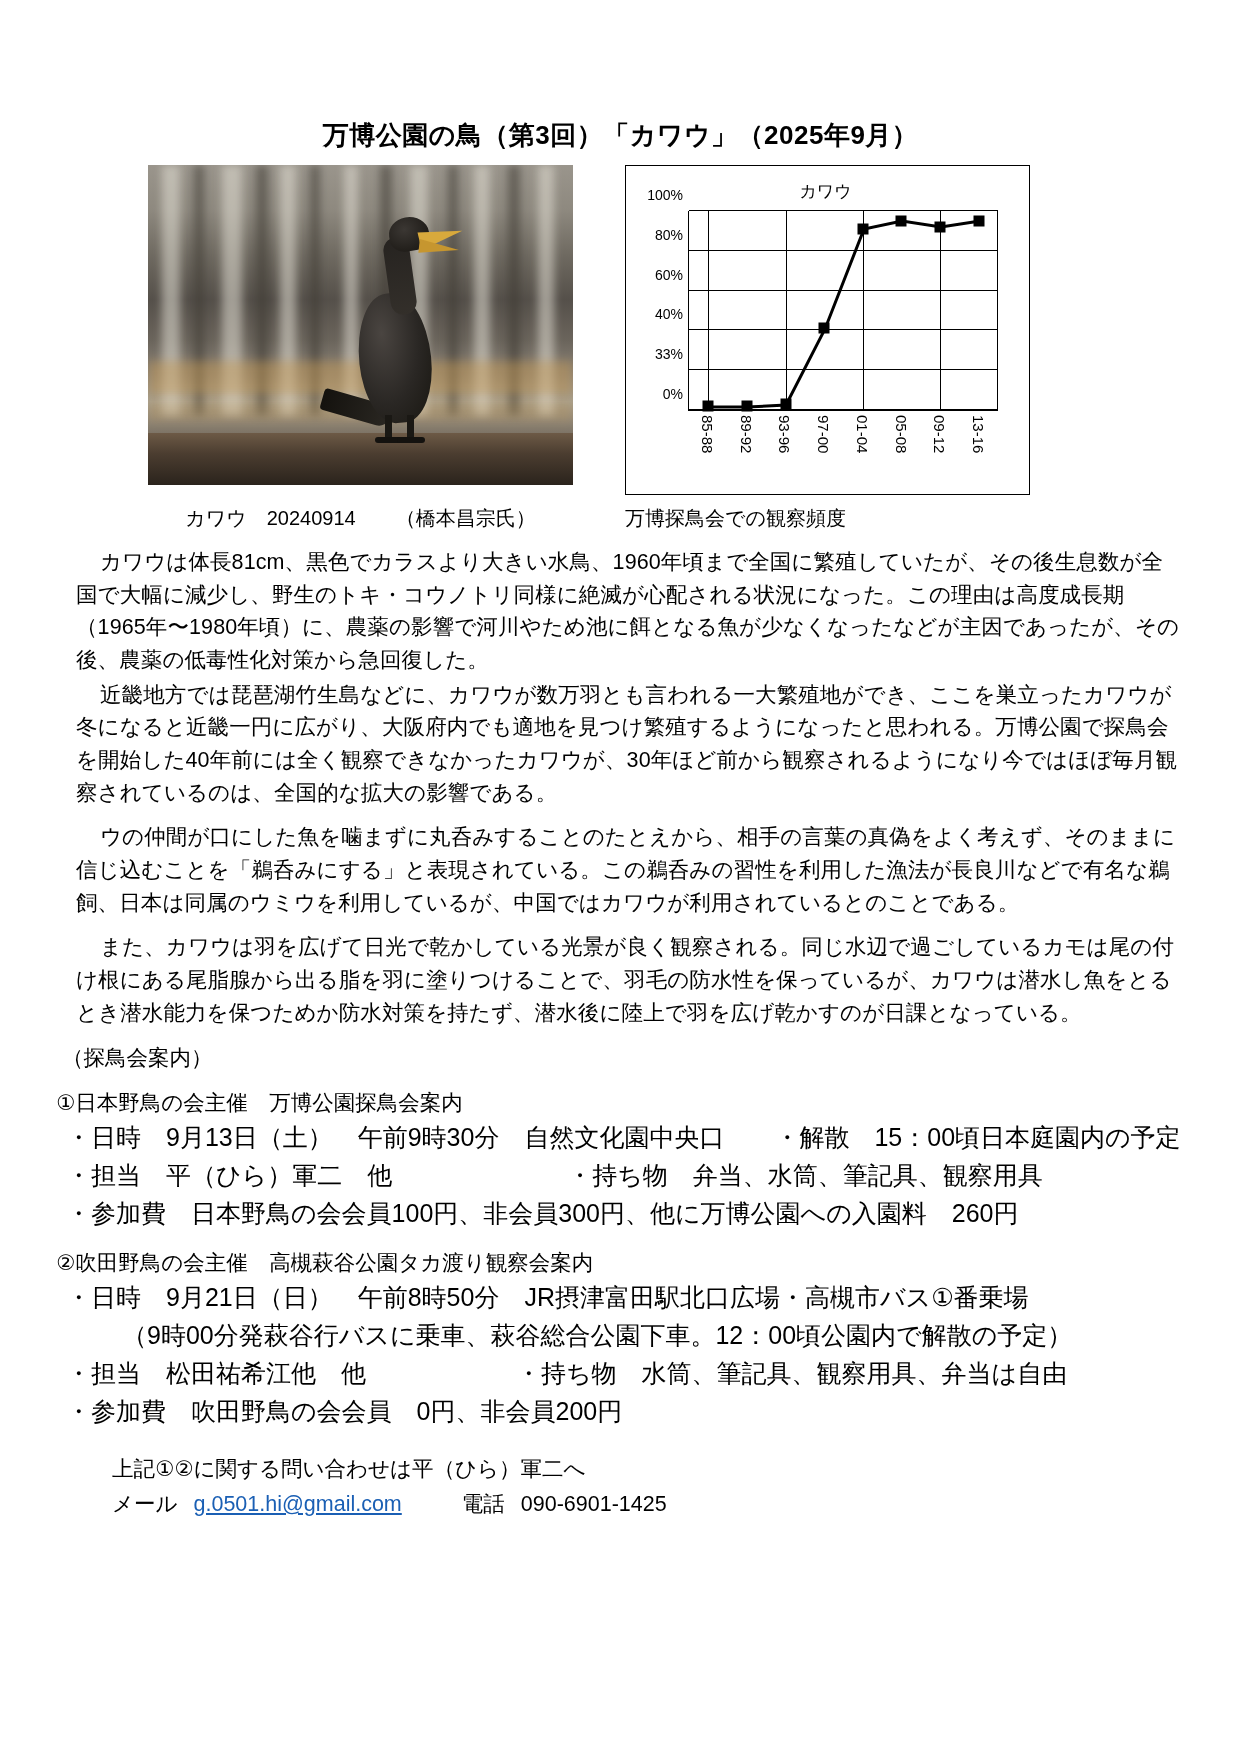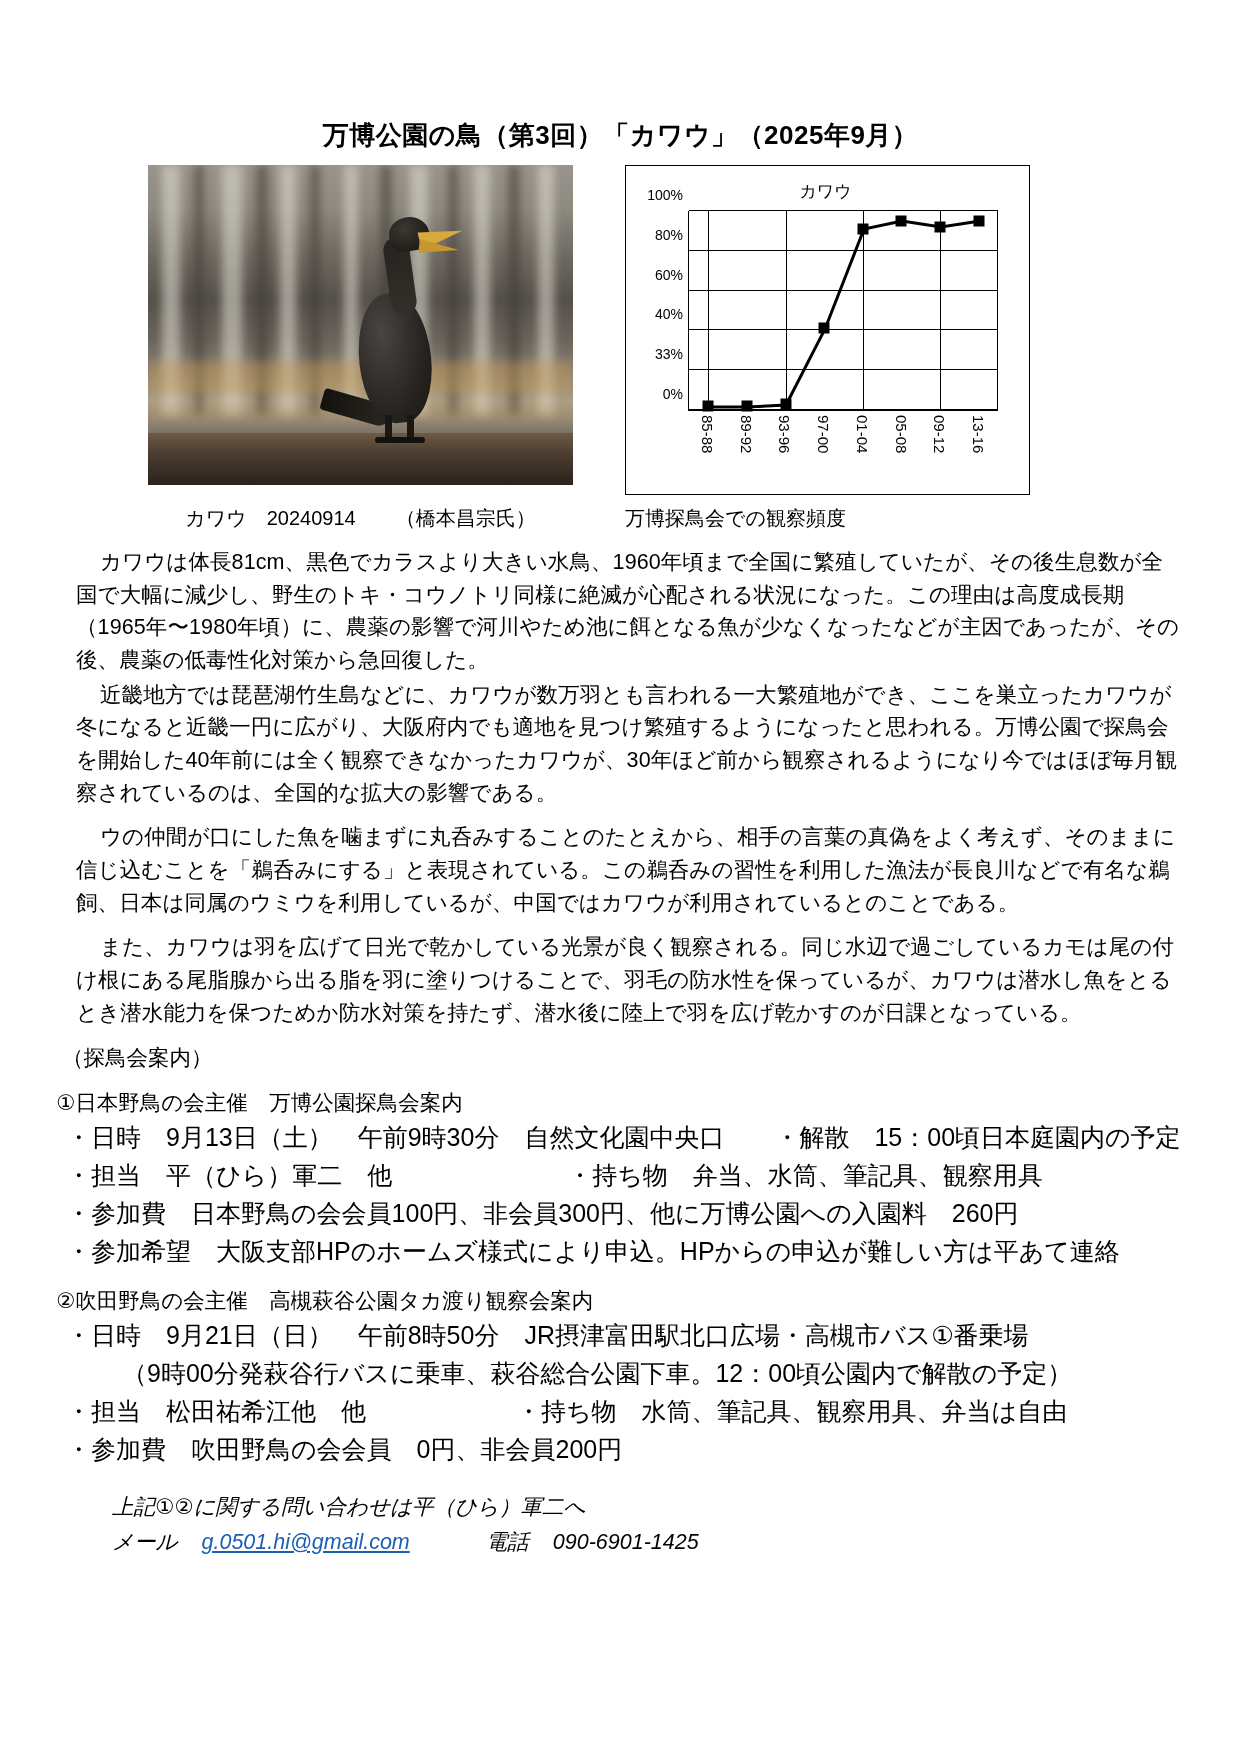--- a/index.html
+++ b/index.html
@@ -283,25 +283,24 @@
   .bullets div {
     margin-bottom: 1px;
   }
   .indent-more {
     padding-left: 56px;
   }
   .contact {
     margin: 22px 0 0 112px;
     font-size: 21.5px;
     line-height: 1.6;
-    font-style: italic;
   }
   .contact .row2 {
     display: flex;
-    gap: 24px;
+    gap: 16px;
     align-items: baseline;
   }
   .mail-link {
     color: #1a5fb4;
     text-decoration: underline;
   }
   .gap-mid { display: inline-block; width: 28px; }
 </style>
 </head>
 <body>
@@ -407,21 +406,20 @@
     <p class="spaced">また、カワウは羽を広げて日光で乾かしている光景が良く観察される。同じ水辺で過ごしているカモは尾の付け根にある尾脂腺から出る脂を羽に塗りつけることで、羽毛の防水性を保っているが、カワウは潜水し魚をとるとき潜水能力を保つためか防水対策を持たず、潜水後に陸上で羽を広げ乾かすのが日課となっている。</p>
   </div>
 
   <div class="section-head">（探鳥会案内）</div>
 
   <div class="guide-head">①日本野鳥の会主催　万博公園探鳥会案内</div>
   <div class="bullets">
     <div>・日時　9月13日（土）　午前9時30分　自然文化園中央口　　・解散　15：00頃日本庭園内の予定</div>
     <div>・担当　平（ひら）軍二　他　　　　　　　・持ち物　弁当、水筒、筆記具、観察用具</div>
     <div>・参加費　日本野鳥の会会員100円、非会員300円、他に万博公園への入園料　260円</div>
-    <div>・参加希望　大阪支部HPのホームズ様式により申込。HPからの申込が難しい方は平あて連絡</div>
   </div>
 
   <div class="guide-head">②吹田野鳥の会主催　高槻萩谷公園タカ渡り観察会案内</div>
   <div class="bullets">
     <div>・日時　9月21日（日）　午前8時50分　JR摂津富田駅北口広場・高槻市バス①番乗場</div>
     <div class="indent-more">（9時00分発萩谷行バスに乗車、萩谷総合公園下車。12：00頃公園内で解散の予定）</div>
     <div>・担当　松田祐希江他　他　　　　　　・持ち物　水筒、筆記具、観察用具、弁当は自由</div>
     <div>・参加費　吹田野鳥の会会員　0円、非会員200円</div>
   </div>
 

